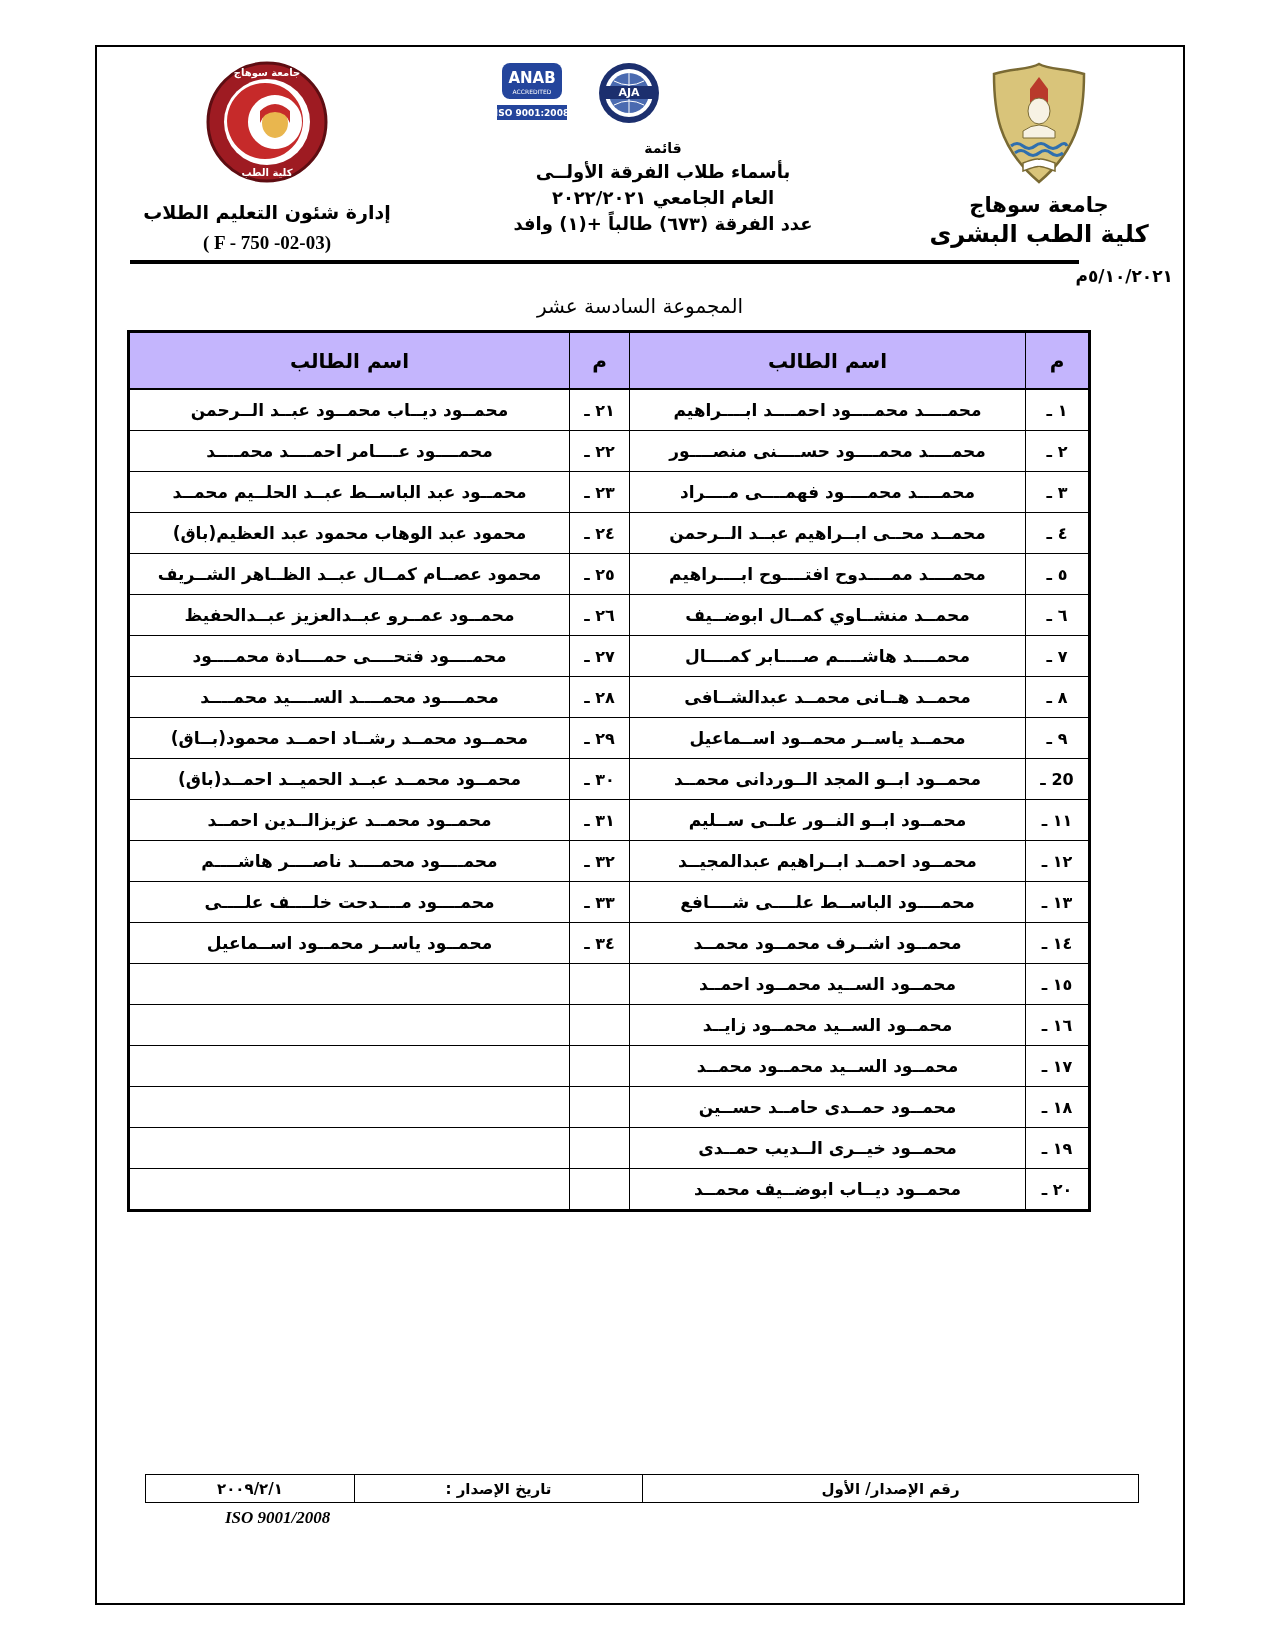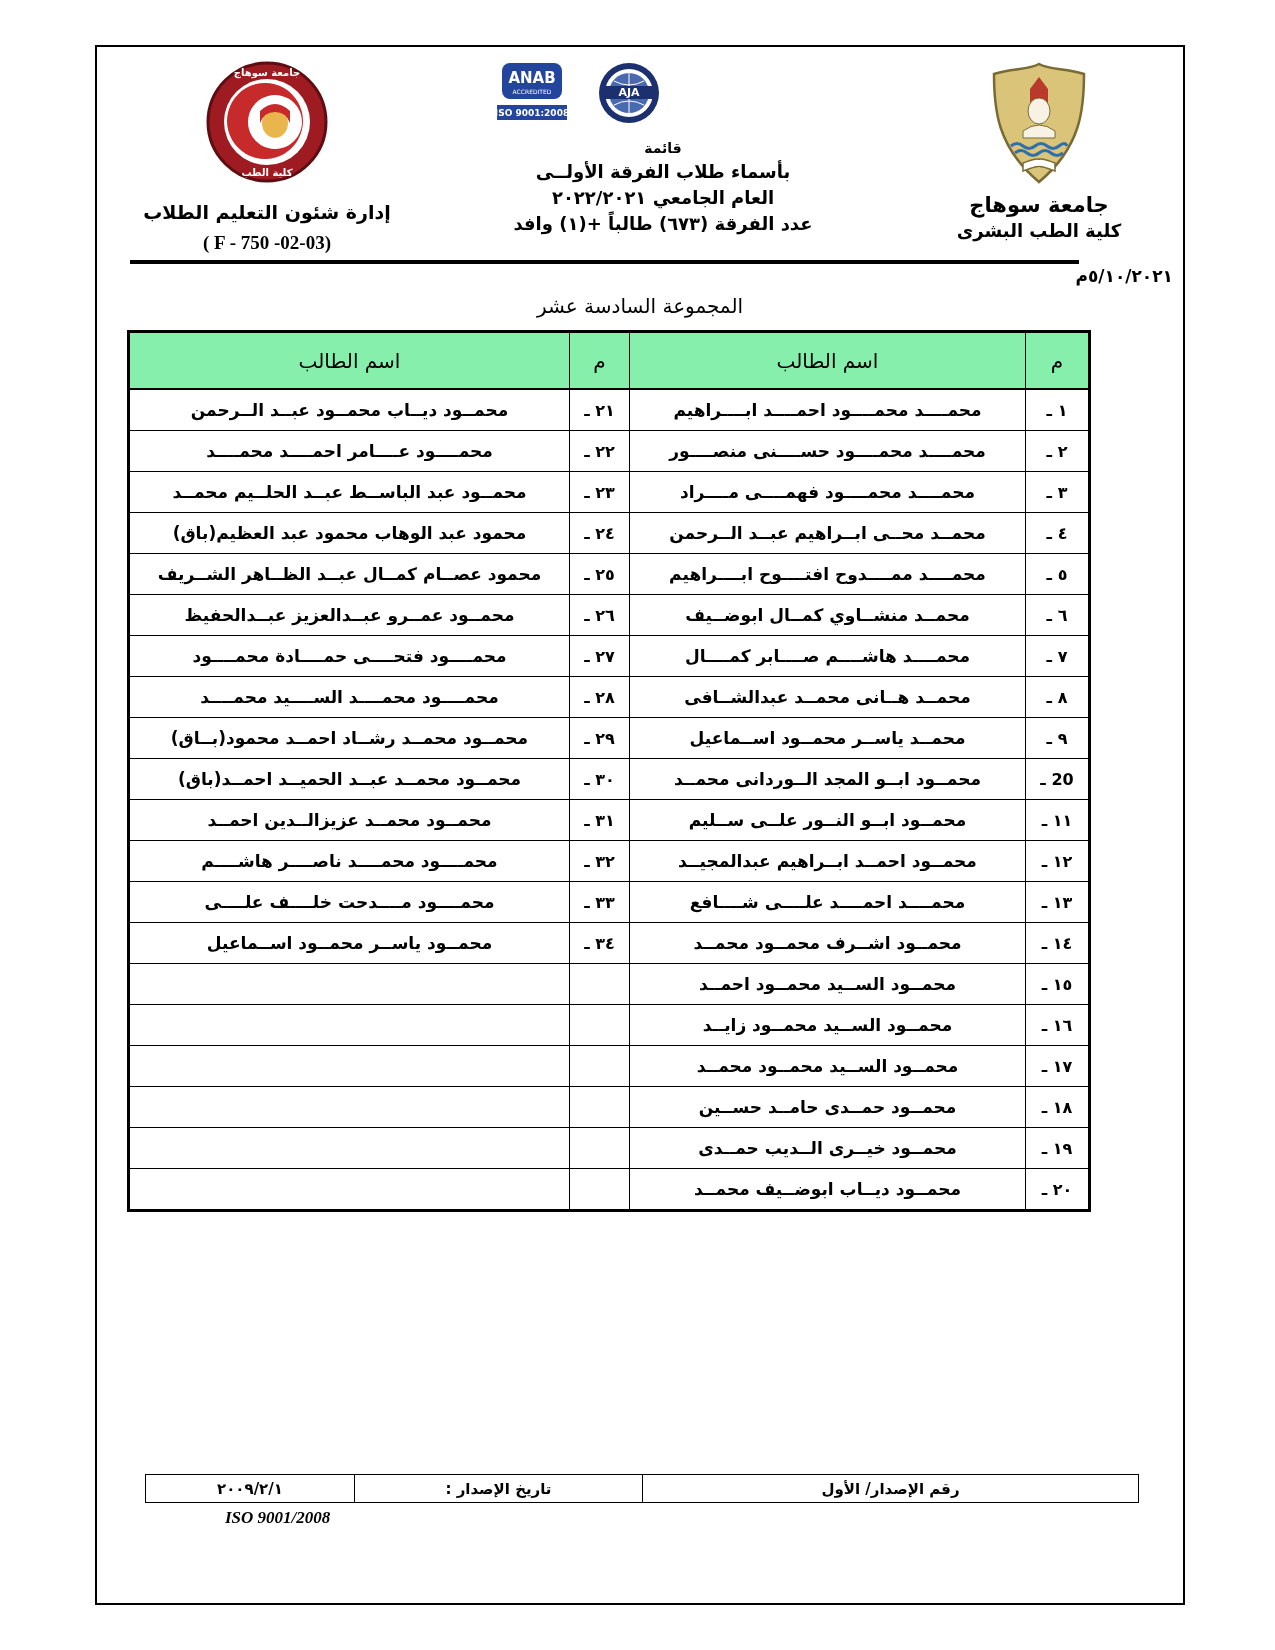--- a/index.html
+++ b/index.html
@@ -11,40 +11,40 @@
     position:absolute;left:95px;top:45px;width:1086px;height:1556px;
     border:2px solid #000;background:#fff;
   }
   
   .header{display:flex;direction:rtl;justify-content:space-between;padding:14px 24px 0 30px;}
   .h-col{text-align:center;}
   .h-univ{width:240px;}
   .h-center{width:360px;}
   .h-admin{width:280px;}
   .univ-name{font-size:21px;font-weight:bold;margin-top:4px;}
-  .univ-fac{font-size:18px;font-weight:bold;margin-top:3px;}
+  .univ-fac{font-size:24px;font-weight:bold;margin-top:3px;}
   .logos-row{display:flex;direction:ltr;justify-content:flex-start;align-items:flex-start;gap:16px;height:70px;}
   .c-line{font-size:18px;font-weight:bold;direction:rtl;margin-top:5px;}
   .c-title{font-size:14px;margin-top:9px;}
   .admin-dept{font-size:19px;font-weight:bold;margin-top:14px;direction:rtl;}
   .admin-code{font-family:"Liberation Serif",serif;font-size:19px;font-weight:bold;margin-top:9px;}
   
   .divider-row{position:relative;height:32px;margin-top:6px;}
   .divider-line{position:absolute;left:33px;right:104px;top:0;height:4px;background:#000;}
   .doc-date{position:absolute;right:10px;top:6px;font-size:17px;font-weight:bold;}
   
   .group-title{text-align:center;font-size:20px;margin-top:2px;direction:rtl;}
   
   .students-table{
     border-collapse:collapse;table-layout:fixed;direction:rtl;
     width:961px;margin:12px 0 0 30px;border:3px solid #000;
   }
   .students-table th{
-    height:53px;background:#86efac;border:1px solid #000;
-    font-size:20px;font-weight:normal;text-align:center;vertical-align:middle;
+    height:53px;background:#c4b5fd;border:1px solid #000;
+    font-size:20px;font-weight:bold;text-align:center;vertical-align:middle;
   }
   .students-table td{
     border:1px solid #000;height:40px;font-weight:bold;
     text-align:center;vertical-align:middle;padding:0 2px;
   }
   .students-table thead th{border-bottom:2px solid #000;}
   td.num{font-size:16px;}
   td.name{font-size:17px;white-space:nowrap;overflow:hidden;}
   .col-num-r{width:64px;}
   .col-name-r{width:396px;}
@@ -228,21 +228,21 @@
 
   <tr>
     <td class="num">١٢ ـ</td>
     <td class="name">محمــود احمــد ابــراهيم عبدالمجيــد</td>
     <td class="num">٣٢ ـ</td>
     <td class="name">محمــــود محمــــد ناصــــر هاشــــم</td>
   </tr>
 
   <tr>
     <td class="num">١٣ ـ</td>
-    <td class="name">محمــــد احمــــد علــــى شــــافع</td>
+    <td class="name">محمــــود الباســط علــــى شــــافع</td>
     <td class="num">٣٣ ـ</td>
     <td class="name">محمــــود مــــدحت خلــــف علــــى</td>
   </tr>
 
   <tr>
     <td class="num">١٤ ـ</td>
     <td class="name">محمــود اشــرف محمــود محمــد</td>
     <td class="num">٣٤ ـ</td>
     <td class="name">محمــود ياســر محمــود اســماعيل</td>
   </tr>

